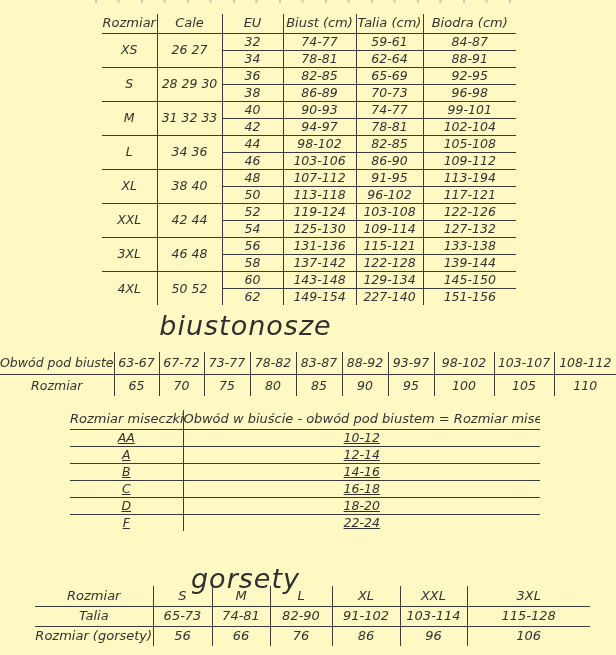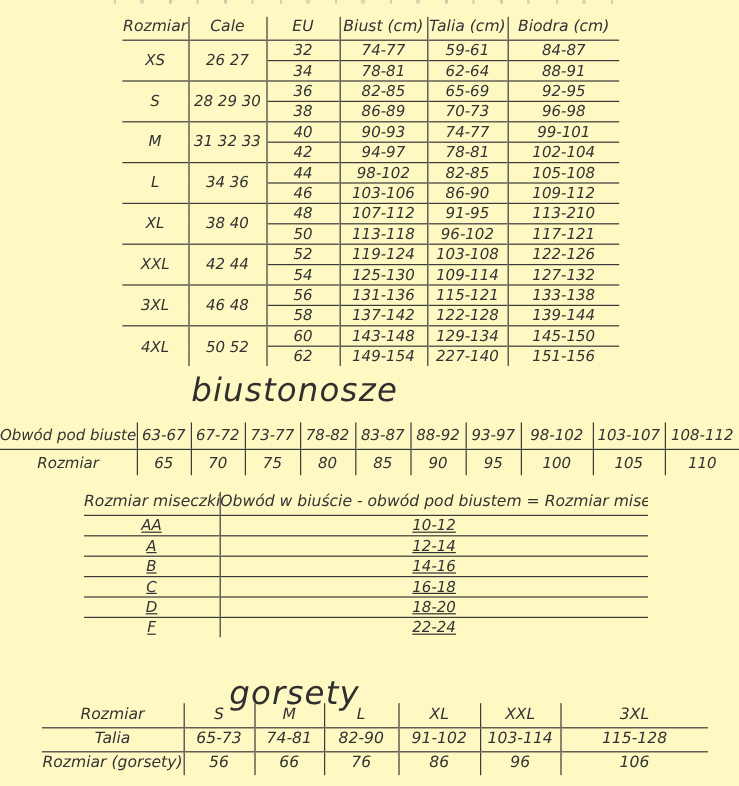--- a/index.html
+++ b/index.html
@@ -145,21 +145,21 @@
       <td>86-90</td>
       <td>109-112</td>
     </tr>
 
     <tr>
       <td class="c0" rowspan="2">XL</td>
       <td rowspan="2">38 40</td>
       <td>48</td>
       <td>107-112</td>
       <td>91-95</td>
-      <td>113-210</td>
+      <td>113-194</td>
     </tr>
     <tr>
       <td>50</td>
       <td>113-118</td>
       <td>96-102</td>
       <td>117-121</td>
     </tr>
 
     <tr>
       <td class="c0" rowspan="2">XXL</td>

